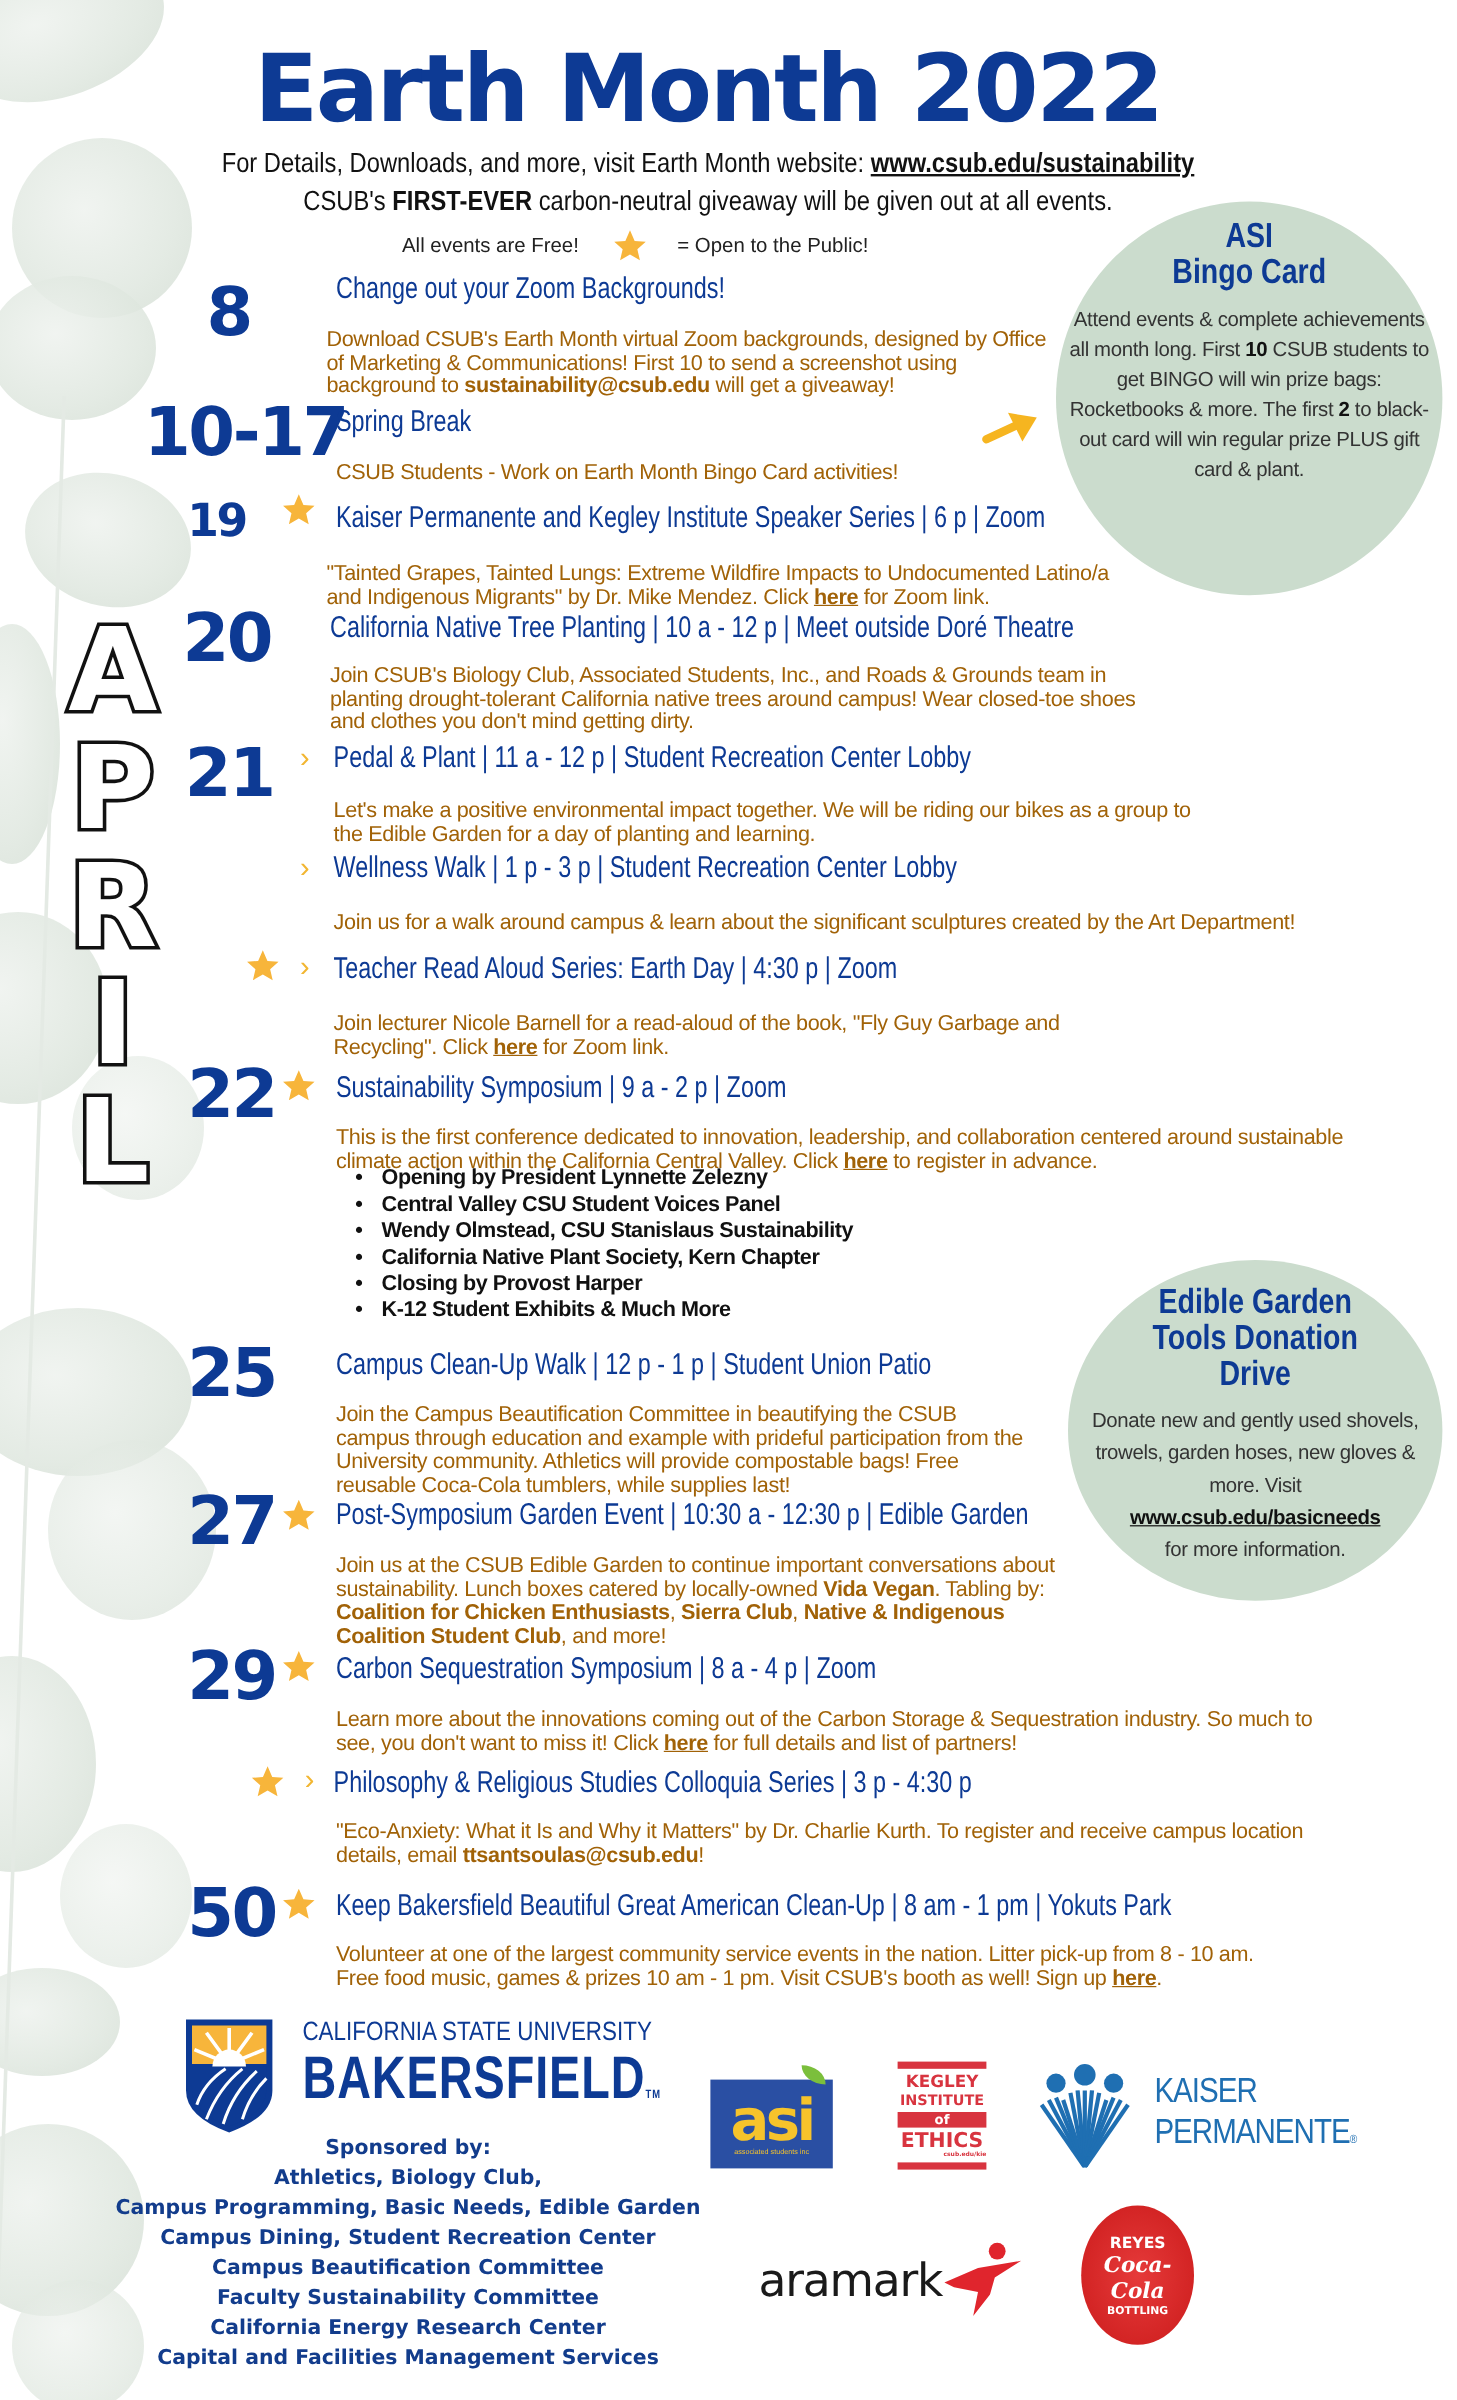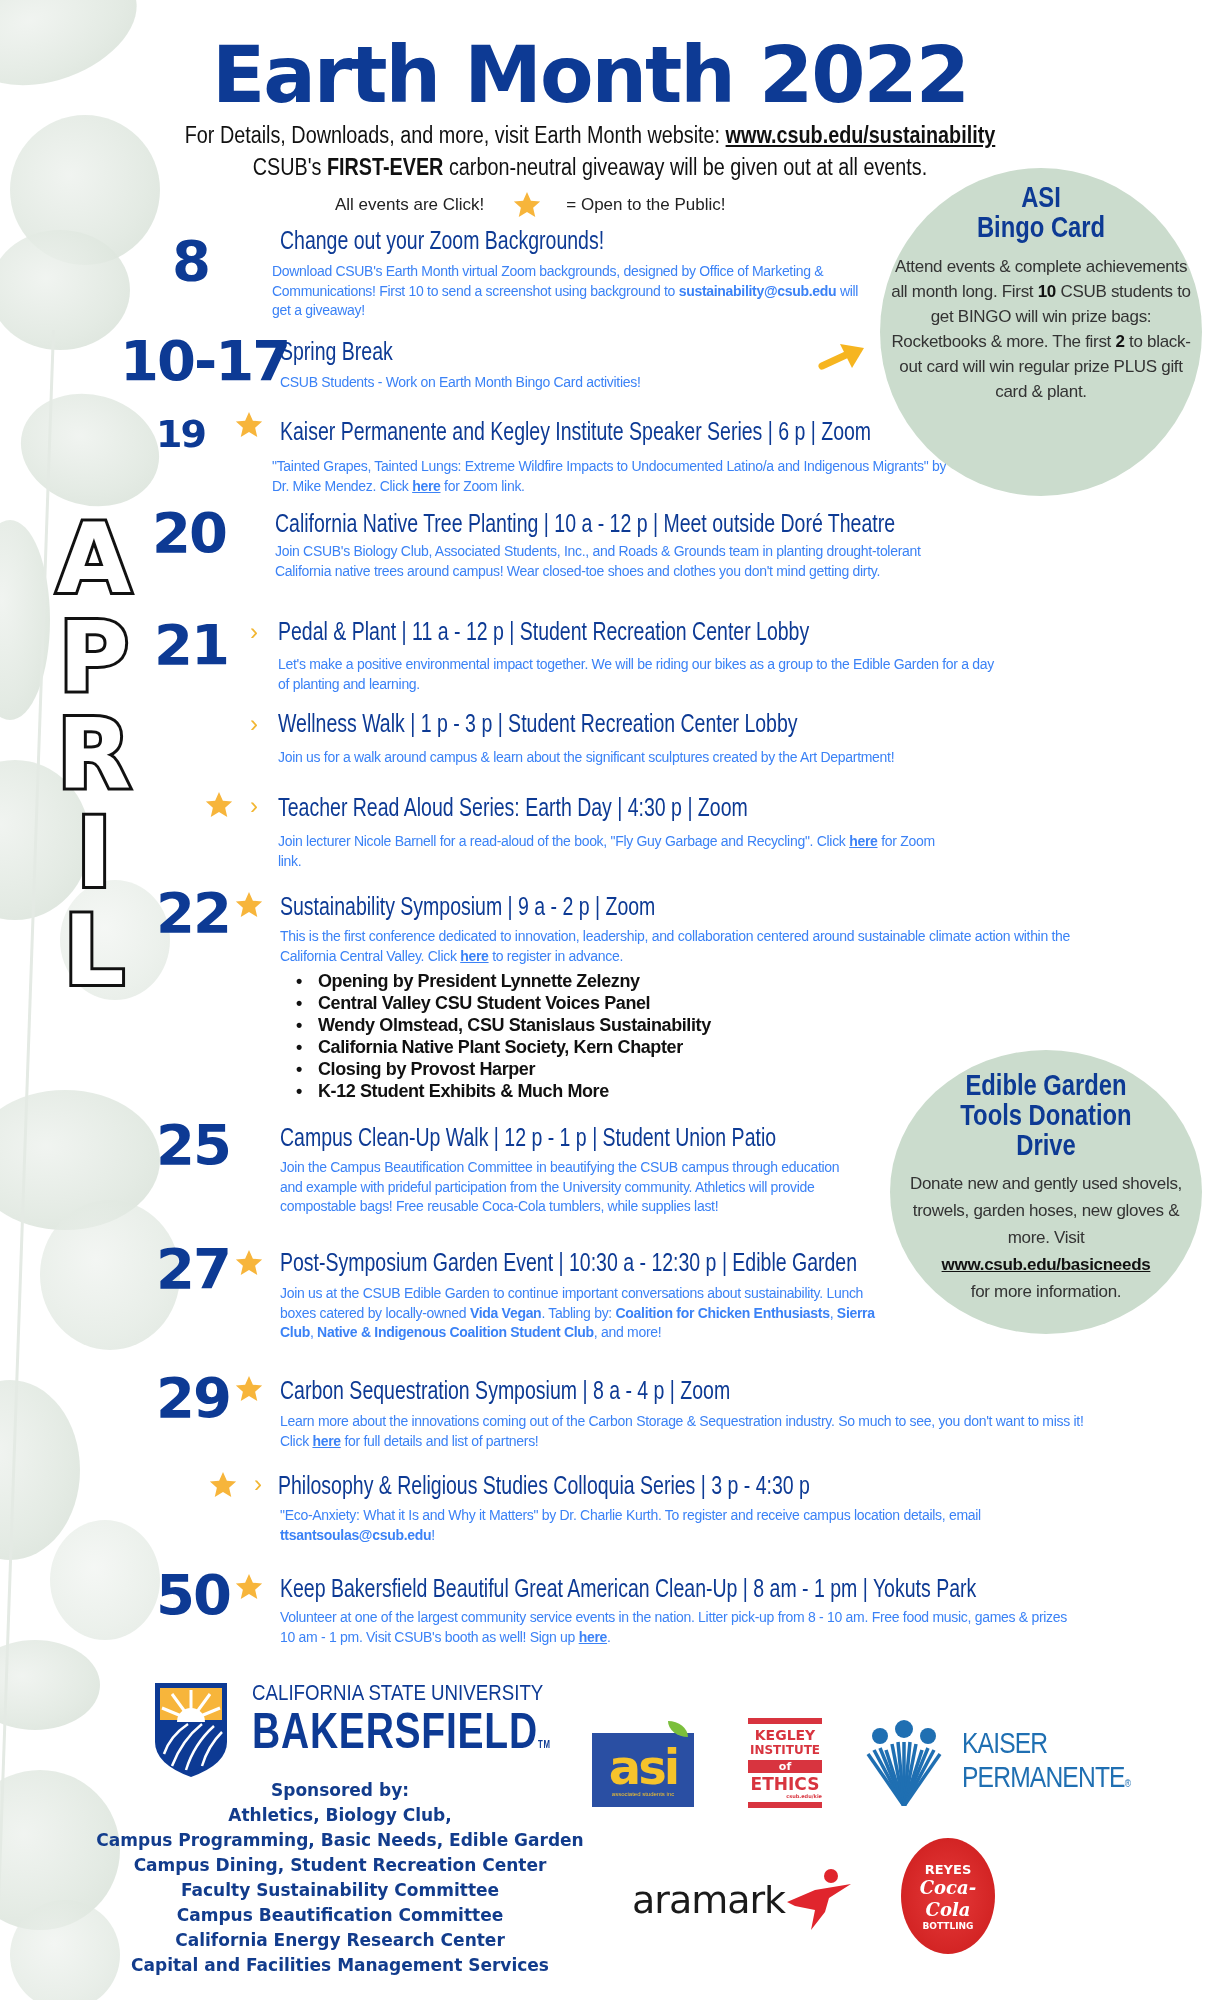--- a/index.html
+++ b/index.html
@@ -20,21 +20,21 @@
 
   .star { display: inline-block; width: 30px; height: 30px; color: #f7b53b; }
   .star svg { width: 100%; height: 100%; display: block; }
   .chev { display: inline-block; color: #f2b632; font-size: 24px; font-weight: 400; line-height: 1; }
 
   .april { position: absolute; left: 44px; top: 510px; width: 100px; display: flex; flex-direction: column; align-items: center; }
   .april span { font-family: "DejaVu Sans", sans-serif; font-weight: 900; font-size: 96px; line-height: 98px; color: #ffffff; -webkit-text-stroke: 6px #111; paint-order: stroke fill; }
 
   .day { position: absolute; font-family: "DejaVu Sans", sans-serif; font-weight: 700; color: #0d3a94; letter-spacing: -2px; }
   .ev-title { position: absolute; font-family: "Liberation Sans", sans-serif; font-size: 25px; color: #0d3a94; transform-origin: left top; transform: scaleX(.78); white-space: nowrap; }
-  .ev-body { position: absolute; font-size: 14px; line-height: 19.5px; color: #3b82f6; letter-spacing: -.3px; }
+  .ev-body { position: absolute; font-size: 18px; line-height: 19.5px; color: #a16207; letter-spacing: -.3px; margin-top: 11px; }
   .ev-body b { font-weight: 700; }
   .ev-body u { font-weight: 700; }
   .bullets { position: absolute; left: 296px; top: 970px; list-style: none; font-size: 18px; line-height: 22px; font-weight: 700; color: #111; letter-spacing: -.4px; }
   .bullets li::before { content: "•"; display: inline-block; width: 22px; }
 
   .circle { position: absolute; border-radius: 50%; background: #cbdccd; text-align: center; }
   .circle h3 { font-family: "Liberation Sans", sans-serif; font-weight: 700; color: #0d3a94; line-height: 30px; font-size: 29px; transform: scaleX(.82); }
   .circle p { color: #333; font-size: 17px; line-height: 25px; letter-spacing: -.3px; }
   .circle p b { color: #111; }
   .circle p .link { font-weight: 700; text-decoration: underline; color: #111; }
@@ -92,21 +92,21 @@
 </div>
 
 <h1 class="title">Earth Month 2022</h1>
 <div class="sub1">
   <span>For Details, Downloads, and more, visit Earth Month website: </span><span class="link">www.csub.edu/sustainability</span>
 </div>
 <div class="sub2">
   <span>CSUB's </span><b>FIRST-EVER</b><span> carbon-neutral giveaway will be given out at all events.</span>
 </div>
 <div class="legend">
-  <span>All events are Click!</span>
+  <span>All events are Free!</span>
   <span class="star-wrap">
     <span class="star">
         <svg viewBox="0 0 24 24">
           <path fill="currentColor" d="M12 1.5l3.1 7.1 7.4.6-5.6 4.9 1.7 7.4L12 17.6 5.4 21.5l1.7-7.4L1.5 9.2l7.4-.6z"></path>
         </svg>
       </span>
     <span>= Open to the Public!</span>
   </span>
 </div>
 
@@ -273,22 +273,22 @@
     <div class="csub-name1">CALIFORNIA STATE UNIVERSITY</div>
     <div class="csub-name2"><span>BAKERSFIELD</span><span class="csub-tm">TM</span></div>
   </div>
 </div>
 
 <div class="sponsors">
   <div>Sponsored by:</div>
   <div>Athletics, Biology Club,</div>
   <div>Campus Programming, Basic Needs, Edible Garden</div>
   <div>Campus Dining, Student Recreation Center</div>
+  <div>Campus Beautification Committee</div>
   <div>Faculty Sustainability Committee</div>
-  <div>Campus Beautification Committee</div>
   <div>California Energy Research Center</div>
   <div>Capital and Facilities Management Services</div>
 </div>
 
 <div class="logo-asi">
   <span class="lf"></span>
   <span class="t">asi</span>
   <span class="s">associated students inc</span>
 </div>
 

